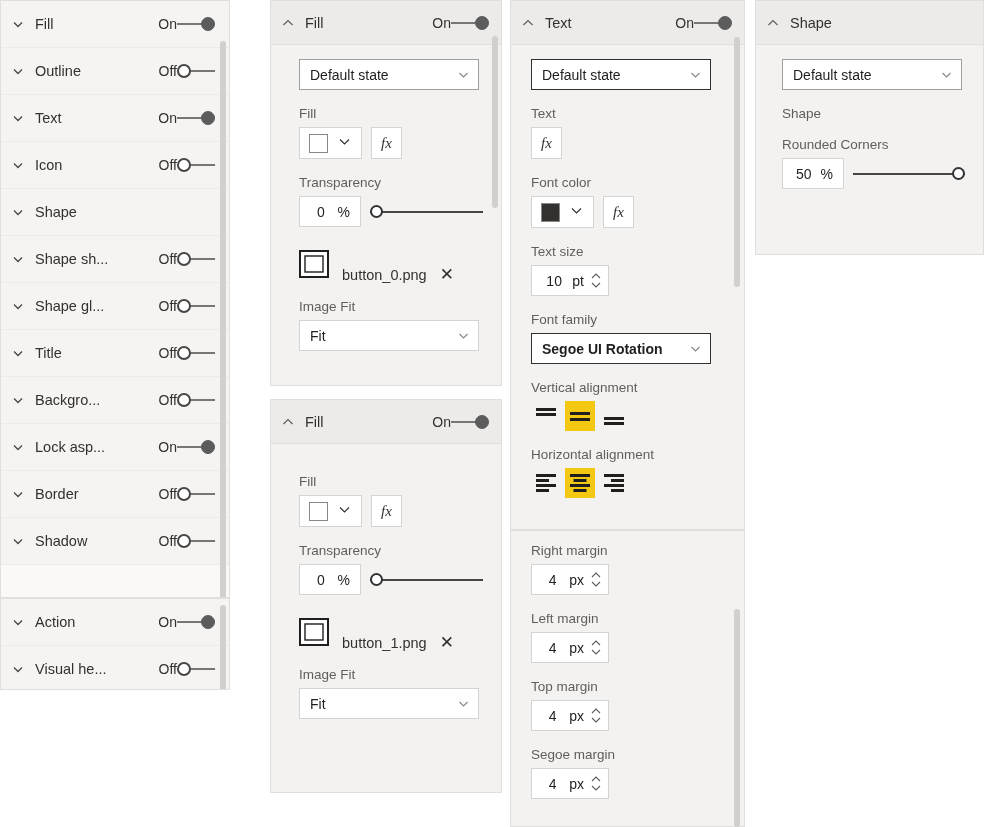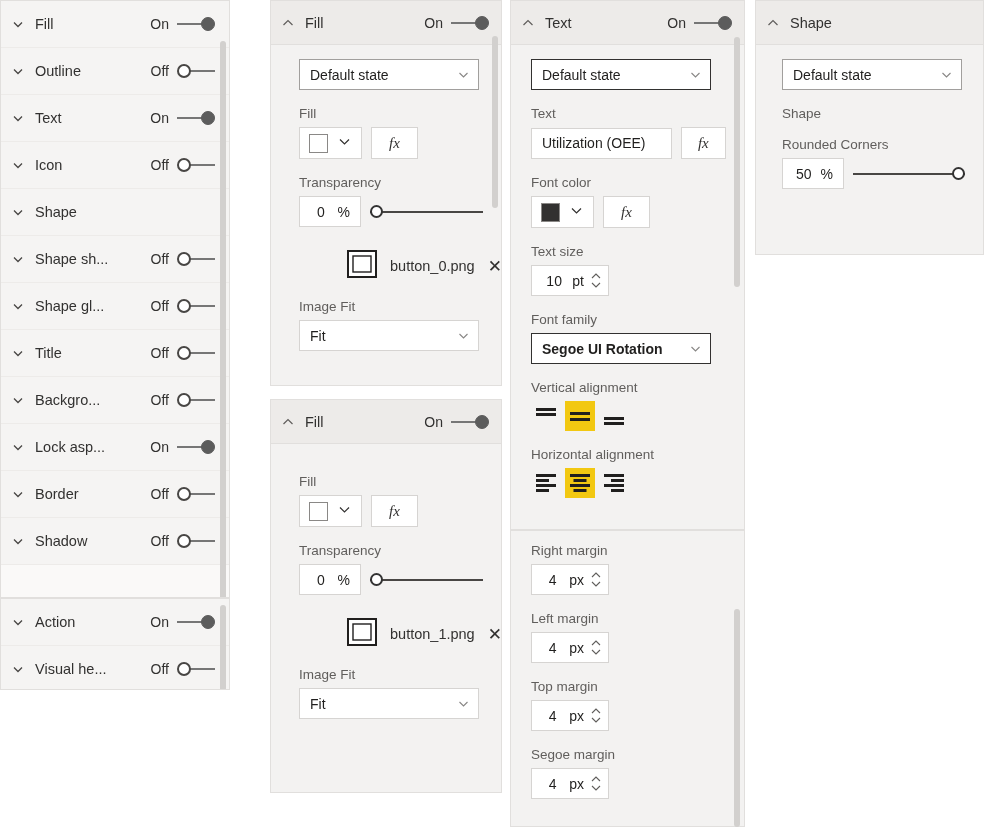--- a/index.html
+++ b/index.html
@@ -27,21 +27,21 @@
   .panel-header .chev { margin-right: 10px; display: flex; }
   .panel-header .title {
     font-size: 14.5px; color: #323130; flex: 1;
   }
   .panel-body { padding: 14px 18px 14px 28px; position: relative; }
 
   
   .chev svg { display: block; }
 
   
-  .toggle { display: flex; align-items: center; gap: 8px; }
+  .toggle { display: flex; align-items: center; }
   .toggle .tlabel { font-size: 14px; color: #323130; }
   .toggle .track {
     position: relative; width: 38px; height: 14px;
     display: flex; align-items: center;
   }
   .toggle .bar {
     position: absolute; left: 0; right: 0; top: 6px;
     height: 2px; background: #767676;
   }
   .toggle .knob {
@@ -101,21 +101,21 @@
 
   .color-pick {
     width: 63px; height: 32px; background: #ffffff;
     border: 1px solid #d6d4d2;
     display: flex; align-items: center; justify-content: space-around;
     padding: 0 4px;
   }
   .swatch { width: 19px; height: 19px; border: 1px solid #8a8886; }
 
   .fx-btn {
-    width: 47px; height: 32px; background: #ffffff;
+    width: 31px; height: 32px; background: #ffffff;
     border: 1px solid #d6d4d2;
     display: flex; align-items: center; justify-content: center;
     font-family: "Liberation Serif", serif;
     font-style: italic; font-size: 15px; color: #323130;
   }
 
   .numbox {
     height: 31px; background: #ffffff; border: 1px solid #d6d4d2;
     display: flex; align-items: center;
     font-size: 14px; color: #201f1e;
@@ -131,21 +131,21 @@
     position: absolute; width: 13px; height: 13px; border-radius: 50%;
     background: #ffffff; border: 2px solid #333333;
   }
 
   .textbox {
     height: 31px; background: #ffffff; border: 1px solid #d6d4d2;
     display: flex; align-items: center; padding: 0 10px;
     font-size: 14px; color: #201f1e;
   }
 
-  .imgrow { display: flex; align-items: center; gap: 13px; margin-top: 22px; margin-left: 48px; }
+  .imgrow { display: flex; align-items: flex-end; gap: 13px; margin-top: 22px; }
   .imgrow .fname { font-size: 14.5px; color: #323130; }
   .imgrow .xbtn { font-size: 17px; color: #323130; line-height: 1; }
 
   .align-group { display: flex; gap: 4px; align-items: center; }
   .align-btn {
     width: 30px; height: 30px;
     display: flex; align-items: center; justify-content: center;
   }
   .align-btn.sel { background: #f2c811; }
 
@@ -544,21 +544,20 @@
         <span class="dd-text">Default state</span>
         <span class="dd-chev">
           <svg width="13" height="13" viewBox="0 0 13 13">
               <path d="M2.5 5 L6.5 9 L10.5 5" fill="none" stroke="#605e5c" stroke-width="1.1"></path>
             </svg>
         </span>
       </div>
 
       <div class="field-label">Text</div>
       <div class="row">
-        <div class="textbox" style="width:145px;">Utilization (OEE)</div>
         <div class="fx-btn">fx</div>
       </div>
 
       <div class="field-label">Font color</div>
       <div class="row">
         <div class="color-pick">
           <span class="swatch" id="font-swatch" style="background: rgb(50, 49, 48);"></span>
           <span class="dd-chev">
             <svg width="15" height="15" viewBox="0 0 15 15">
                 <path d="M3 5.5 L7.5 10 L12 5.5" fill="none" stroke="#323130" stroke-width="1.2"></path>

